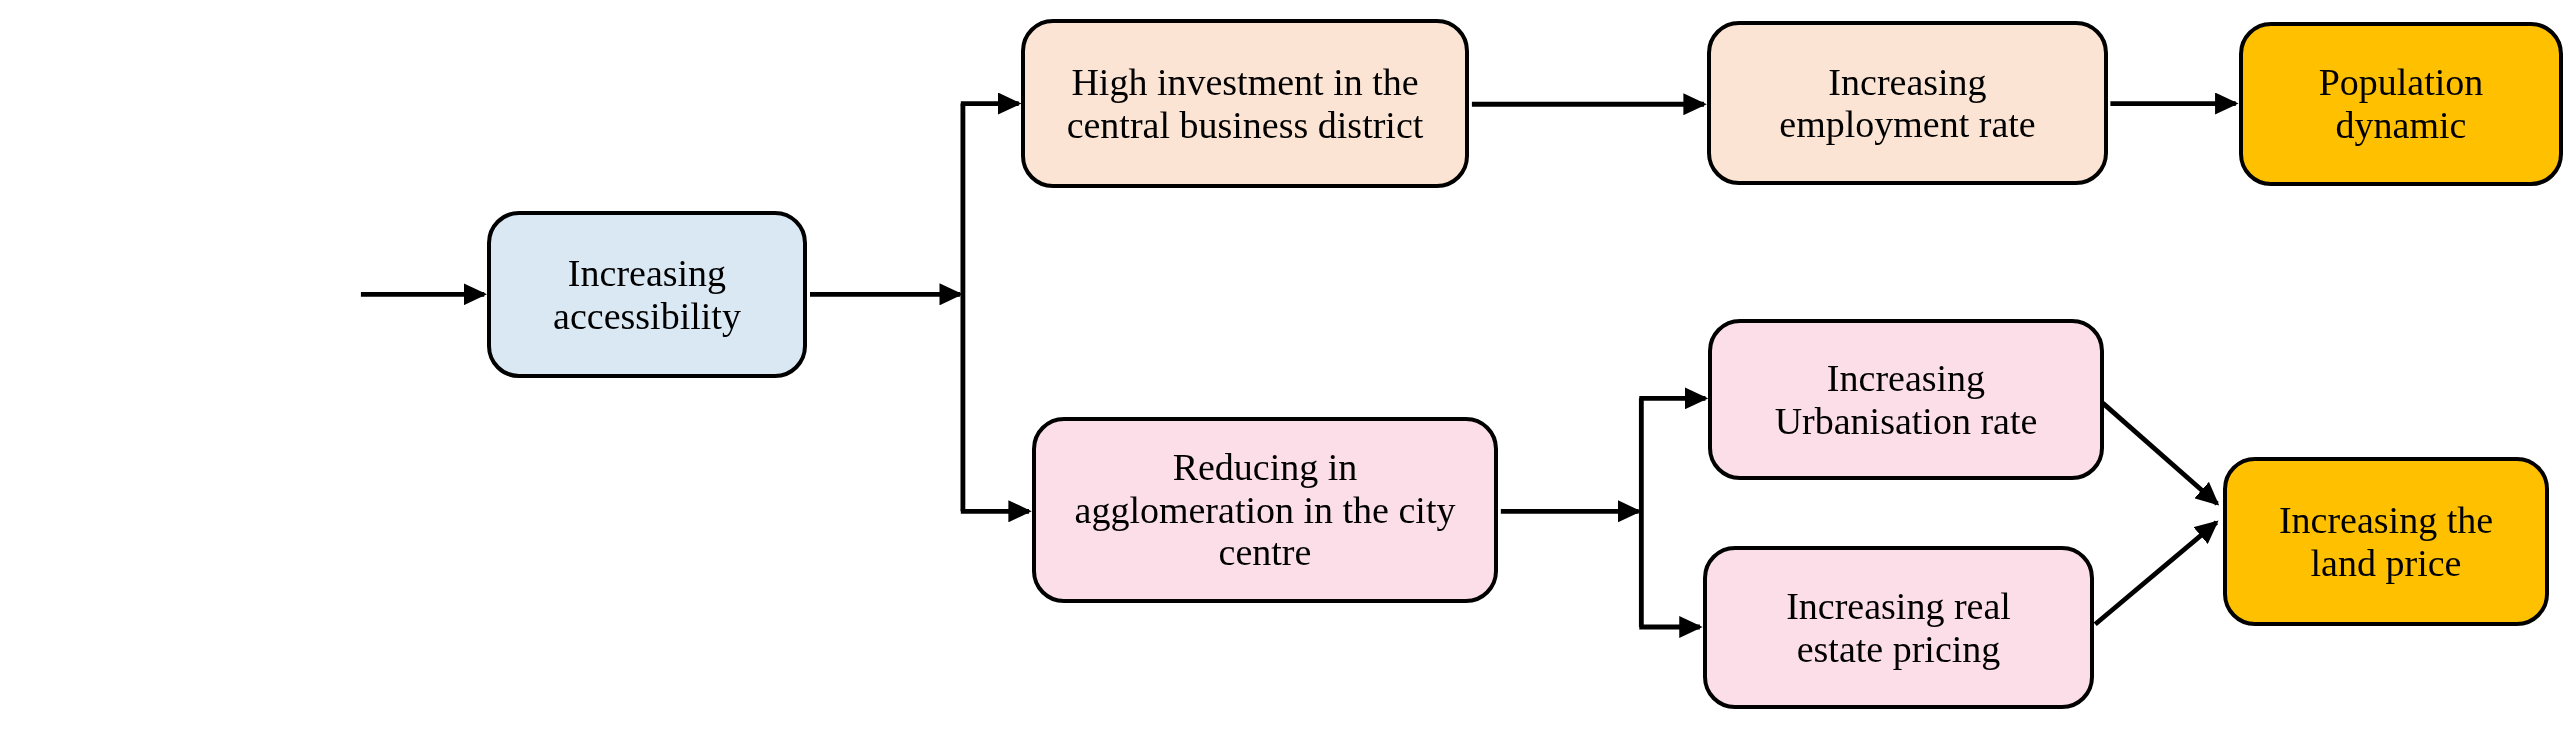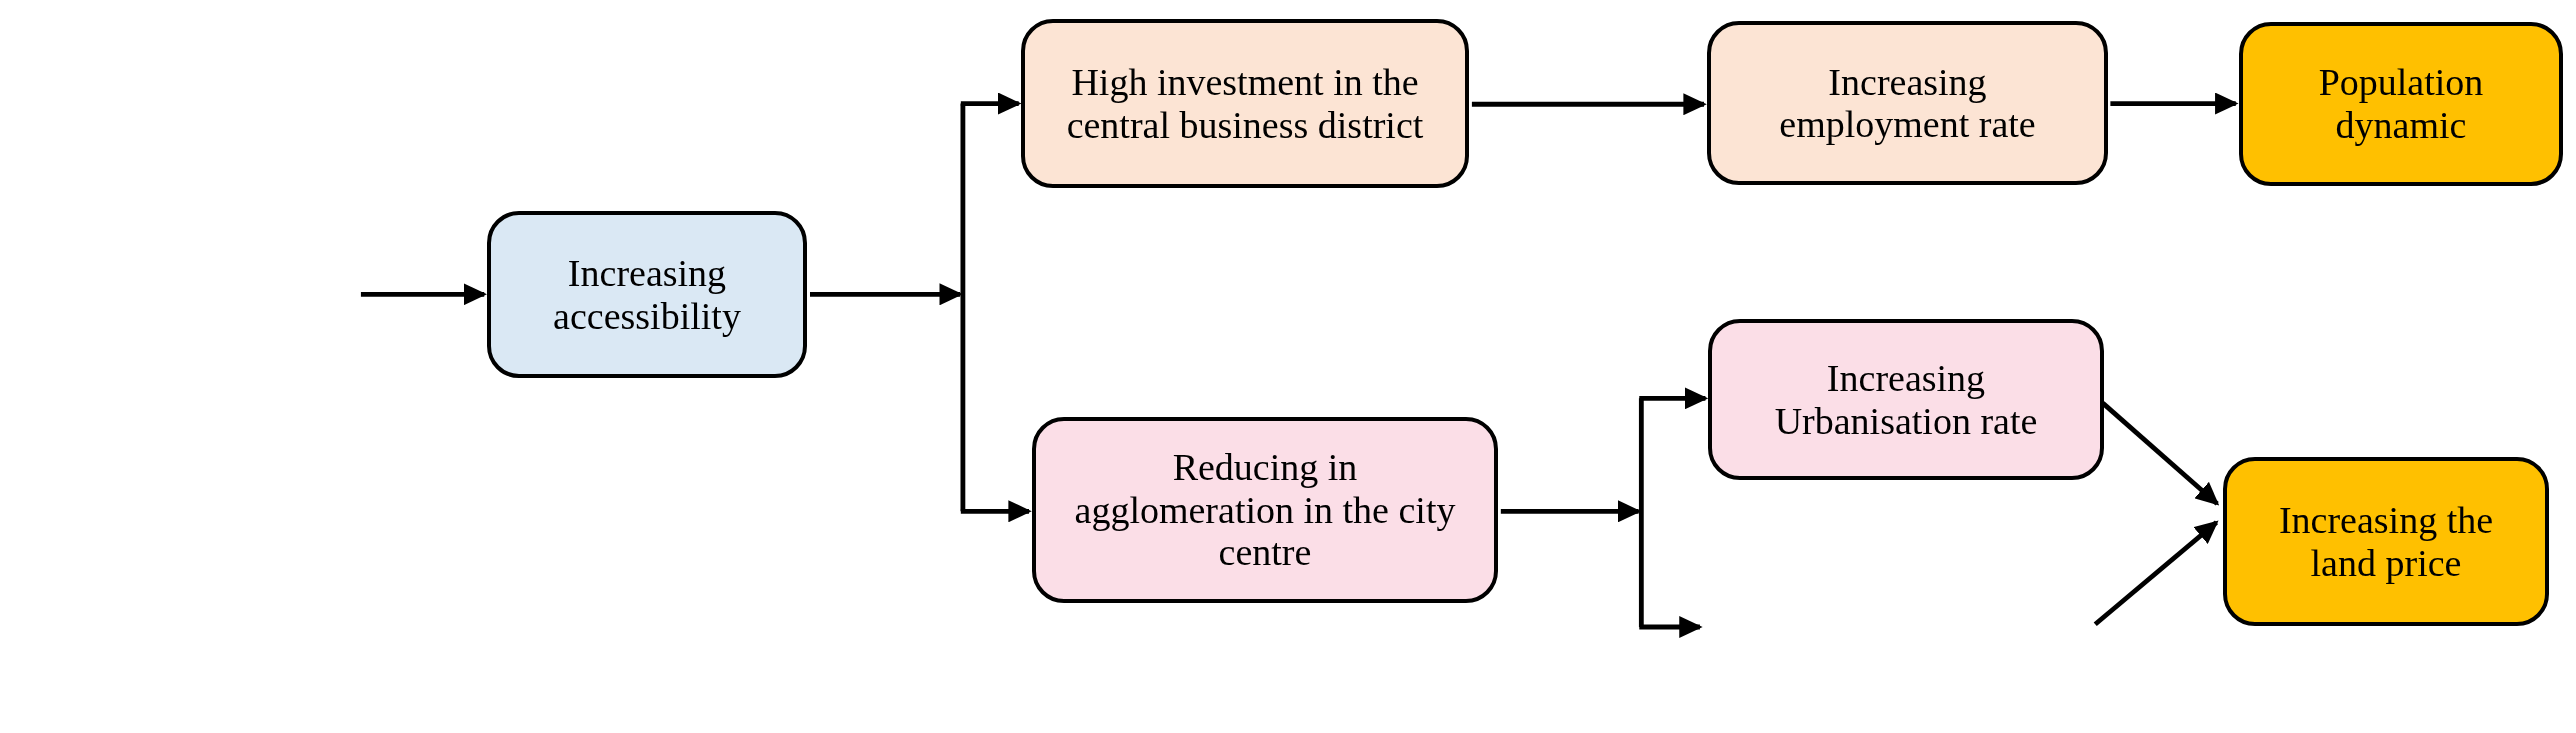--- a/index.html
+++ b/index.html
@@ -92,18 +92,20 @@
   <div class="node n-popdyn" style="background-color: rgb(255, 192, 0);">Population
 dynamic</div>
 
   <div class="node n-agglom" style="background-color: rgb(251, 222, 231);">Reducing in
 agglomeration in the city
 centre</div>
 
   <div class="node n-urban" style="background-color: rgb(251, 222, 231);">Increasing
 Urbanisation rate</div>
 
+  <div class="node n-estate" style="background-color: rgb(251, 222, 231);">Increasing real
+estate pricing</div>
 
   <div class="node n-land" style="background-color: rgb(255, 192, 0);">Increasing the
 land price</div>
 
 </div>
 
 
 </body></html>

